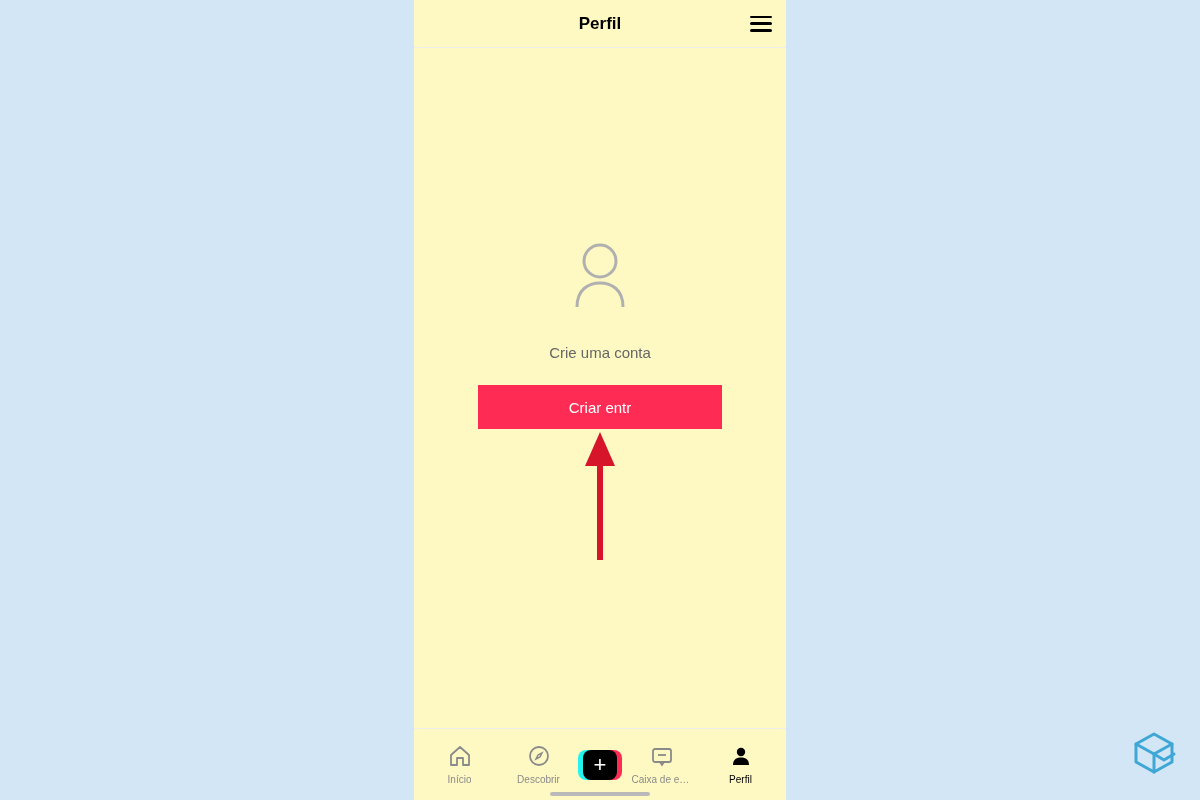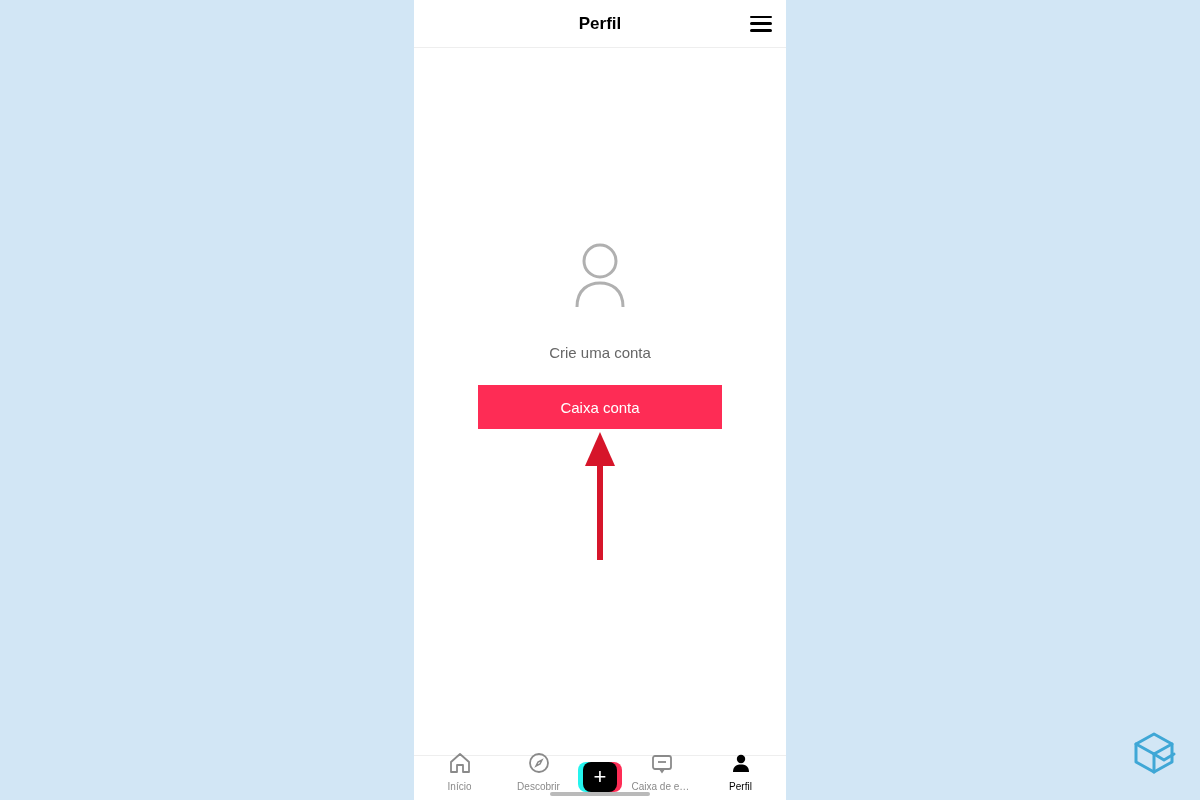--- a/index.html
+++ b/index.html
@@ -10,21 +10,21 @@
     font-family: -apple-system, BlinkMacSystemFont, "Segoe UI", Helvetica, Arial, sans-serif;
     display: flex;
     justify-content: center;
     align-items: flex-start;
     overflow: hidden;
     position: relative;
   }
   .phone {
     width: 372px;
     height: 800px;
-    background: #ffffff;
+    background: #fef9c3;
     display: flex;
     flex-direction: column;
     position: relative;
   }
   
   .header {
     height: 48px;
     border-bottom: 1px solid #eee;
     display: flex;
     align-items: center;
@@ -85,24 +85,24 @@
   
   .arrow-annot {
     position: absolute;
     left: 50%;
     transform: translateX(-50%);
     top: 432px;
     pointer-events: none;
   }
   
   .bottom-nav {
-    height: 45px;
+    height: 72px;
     border-top: 1px solid #eee;
     display: flex;
-    align-items: flex-end;
+    align-items: center;
     justify-content: space-around;
     padding: 8px 6px;
   }
   .nav-item {
     flex:1;
     display: flex;
     flex-direction: column;
     align-items: center;
     gap: 2px;
     cursor: pointer;
@@ -176,21 +176,21 @@
 
   <div class="content">
     <div class="avatar-icon">
       <svg width="58" height="66" viewBox="0 0 58 66">
         <circle cx="29" cy="18" r="16" fill="none" stroke="#b0b0b0" stroke-width="3"></circle>
         <path d="M6 64 C6 46 18 40 29 40 C40 40 52 46 52 64" fill="none" stroke="#b0b0b0" stroke-width="3"></path>
       </svg>
     </div>
     <div class="prompt-text">Crie uma conta</div>
     <button class="create-btn">
-      <span>Caixa conta</span>
+      <span>Criar entr</span>
     </button>
   </div>
 
   <div class="bottom-nav">
     <div class="nav-item">
       <span>
         <svg viewBox="0 0 24 24">
             <path d="M3 11 L12 3 L21 11 V21 H15 V14 H9 V21 H3 Z" fill="none" stroke="#8a8a8a" stroke-width="1.8" stroke-linejoin="round"></path>
           </svg>
       </span>

